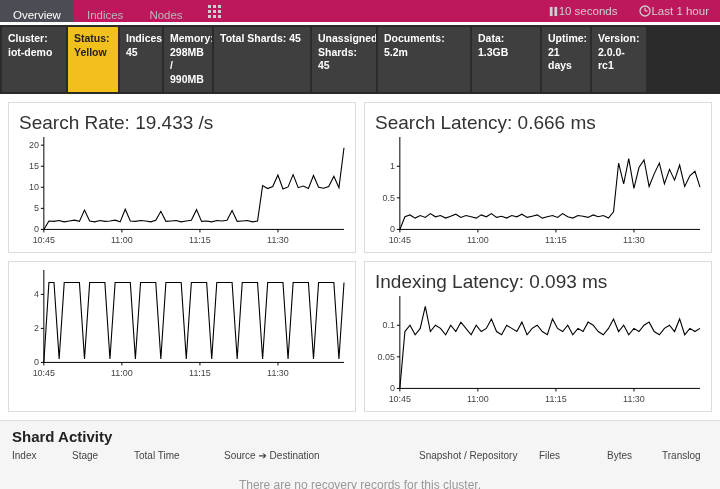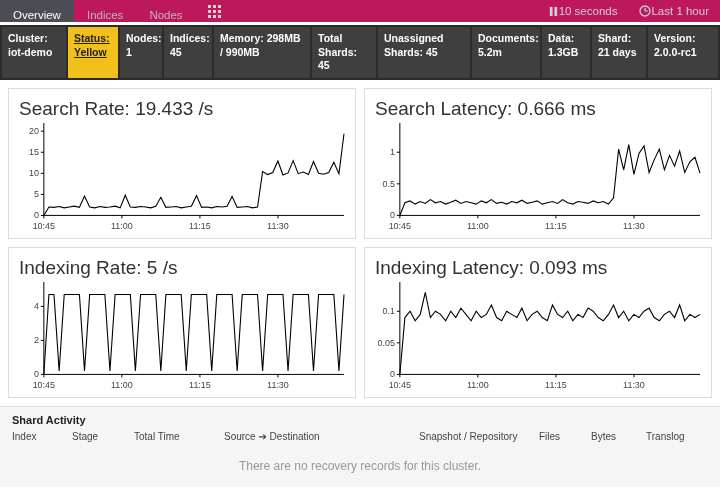--- a/index.html
+++ b/index.html
@@ -34,24 +34,24 @@
 
   
   .charts{display:grid;grid-template-columns:1fr 1fr;gap:8px;padding:8px}
   .panel{background:#fff;border:1px solid #dcdcdc;padding:6px 8px 0 8px}
   .panel-title{font-size:19px;color:#333;margin:2px 0 0 2px;line-height:24px;font-weight:400}
   .chart{width:100%}
   .chart svg{display:block;font-family:inherit}
 
   
   .shard{background:#f5f5f5;border-top:1px solid #ddd}
-  .shard-title{font-size:11px;font-weight:bold;color:#222;padding:7px 12px 5px}
+  .shard-title{font-size:15px;font-weight:bold;color:#222;padding:7px 12px 5px}
   .shard-header{display:flex;padding:0 12px 6px;font-size:10px;color:#444}
   .shard-header .col{flex:0 0 auto}
-  .c0{width:60px}.c1{width:62px}.c2{width:90px}.c3{width:195px}.c4{width:120px}.c5{width:52px}.c6{width:55px}.c7{width:60px}
+  .c0{width:60px}.c1{width:62px}.c2{width:90px}.c3{width:195px}.c4{width:120px}.c5{width:68px}.c6{width:55px}.c7{width:60px}
   .shard-empty{text-align:center;color:#999;font-size:12px;padding:11px 0 14px}
 </style>
 </head>
 <body>
 
 <div class="navbar">
   <div class="tabs">
     <div class="tab active">Overview</div>
     <div class="tab">Indices</div>
     <div class="tab">Nodes</div>
@@ -88,29 +88,25 @@
       <span>Last 1 hour</span>
     </div>
   </div>
 </div>
 
 <div class="clusterbar">
   <div class="seg">
     <span class="lbl">Cluster:</span>
     <span class="val">iot-demo</span>
   </div>
-  <div class="seg yellow" style="background: rgb(242, 192, 29); text-decoration: underline;">
+  <div class="seg yellow" style="background: rgb(242, 192, 29);">
     <span class="lbl">Status:</span>
     <span class="val">Yellow</span>
   </div>
   <div class="seg">
-    <span class="lbl">Nodes:</span>
-    <span class="val">1</span>
-  </div>
-  <div class="seg">
     <span class="lbl">Indices:</span>
     <span class="val">45</span>
   </div>
   <div class="seg">
     <span class="lbl">Memory:</span>
     <span class="val">298MB / 990MB</span>
   </div>
   <div class="seg">
     <span class="lbl">Total Shards:</span>
     <span class="val">45</span>
@@ -121,21 +117,21 @@
   </div>
   <div class="seg">
     <span class="lbl">Documents:</span>
     <span class="val">5.2m</span>
   </div>
   <div class="seg">
     <span class="lbl">Data:</span>
     <span class="val">1.3GB</span>
   </div>
   <div class="seg">
-    <span class="lbl">Shard:</span>
+    <span class="lbl">Uptime:</span>
     <span class="val">21 days</span>
   </div>
   <div class="seg">
     <span class="lbl">Version:</span>
     <span class="val">2.0.0-rc1</span>
   </div>
 </div>
 
 <div class="charts">
   <div class="panel">
@@ -184,21 +180,20 @@
           <text x="105.52" y="109" text-anchor="middle" font-size="9" fill="#444">11:00</text>
           <line x1="184.04" y1="95" x2="184.04" y2="98" stroke="#000" stroke-width="1"></line>
           <text x="184.04" y="109" text-anchor="middle" font-size="9" fill="#444">11:15</text>
           <line x1="262.56" y1="95" x2="262.56" y2="98" stroke="#000" stroke-width="1"></line>
           <text x="262.56" y="109" text-anchor="middle" font-size="9" fill="#444">11:30</text>
           <polyline points="27.0,95.0 32.1,82.3 37.2,80.4 42.4,83.6 47.5,81.0 52.6,82.9 57.7,79.1 62.8,82.3 67.9,81.0 73.1,83.6 78.2,81.7 83.3,79.7 88.4,82.9 93.5,81.0 98.7,82.3 103.8,83.6 108.9,80.4 114.0,82.3 119.1,79.1 124.3,82.9 129.4,81.7 134.5,83.6 139.6,81.0 144.7,82.3 149.8,79.7 155.0,82.9 160.1,81.7 165.2,80.4 170.3,83.6 175.4,82.3 180.6,81.0 185.7,82.9 190.8,79.1 195.9,82.3 201.0,83.6 206.2,81.0 211.3,81.7 216.4,82.9 221.5,80.4 226.6,82.3 231.7,81.0 236.9,83.6 242.0,77.2 247.1,28.2 252.2,49.2 257.3,23.8 262.5,53.7 267.6,32.7 272.7,25.1 277.8,51.8 282.9,39.1 288.1,28.2 293.2,49.2 298.3,34.6 303.4,45.4 308.5,30.2 313.6,51.8 318.8,41.0 323.9,36.5 329.0,52.4" fill="none" stroke="#000" stroke-width="1.1"></polyline>
         </svg>
       </div>
   </div>
   <div class="panel">
-    <div class="panel-title">Indexing Rate: 5 /s</div>
     <div class="chart">
         <svg viewBox="0 0 332 118" width="100%">
           <line x1="27" y1="2" x2="27" y2="95" stroke="#000" stroke-width="1"></line>
           <line x1="27" y1="95" x2="329" y2="95" stroke="#000" stroke-width="1"></line>
           <line x1="24" y1="95" x2="27" y2="95" stroke="#000" stroke-width="1"></line>
           <text x="22" y="98" text-anchor="end" font-size="9" fill="#444">0</text>
           <line x1="24" y1="60.769230769230774" x2="27" y2="60.769230769230774" stroke="#000" stroke-width="1"></line>
           <text x="22" y="63.769230769230774" text-anchor="end" font-size="9" fill="#444">2</text>
           <line x1="24" y1="26.538461538461547" x2="27" y2="26.538461538461547" stroke="#000" stroke-width="1"></line>
           <text x="22" y="29.538461538461547" text-anchor="end" font-size="9" fill="#444">4</text>

